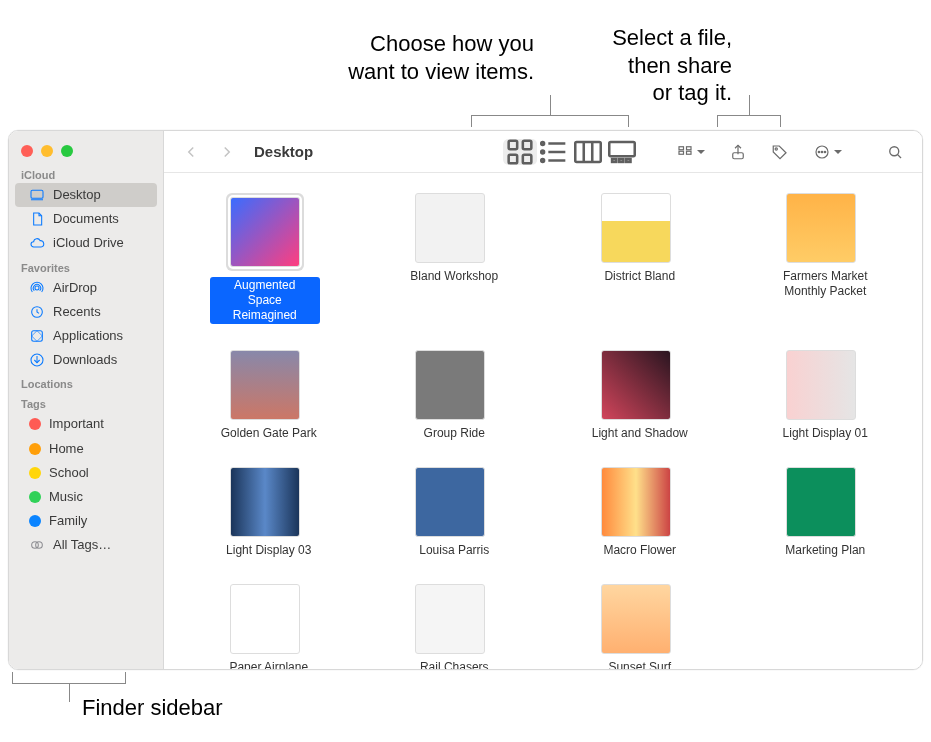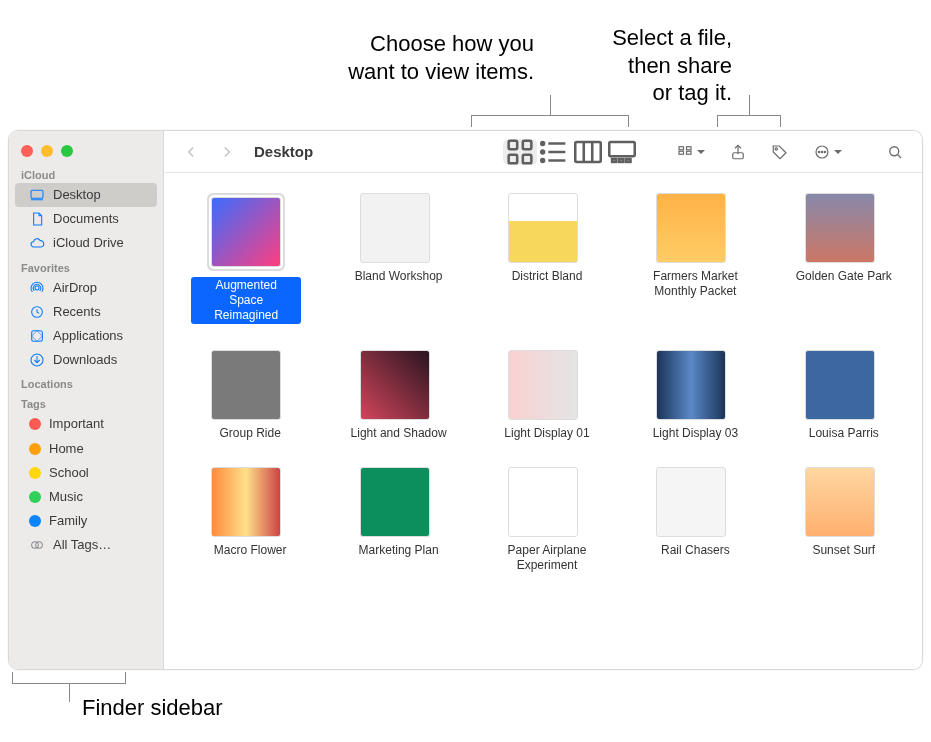--- a/index.html
+++ b/index.html
@@ -70,21 +70,21 @@
   .tb-spacer{flex:1;}
   .view-seg{display:flex; border:1px solid transparent; border-radius:6px; overflow:hidden; gap:0;}
   .view-seg .seg{width:34px;height:26px;display:flex;align-items:center;justify-content:center;color:#5f5f5f;}
   .view-seg .seg.active{background:#ededed;border-radius:5px;}
   .tb-group{display:flex; gap:12px; align-items:center;}
   .chev-sm::after{content:""; display:inline-block; margin-left:3px; border:4px solid transparent; border-top-color:#6b6b6b; transform:translateY(2px);}
 
   .content { flex:1; overflow:auto; padding:20px 18px;}
   .grid {
     display:grid;
-    grid-template-columns: repeat(5, 1fr);
+    grid-template-columns: repeat(4, 1fr);
     gap:26px 20px;
     align-items:start;
   }
   .item { display:flex; flex-direction:column; align-items:center; text-align:center;}
   .thumb {
     width:70px; height:70px;
     border:1px solid #ddd; border-radius:3px;
     display:flex; align-items:center; justify-content:center;
     font-size:9px; color:#888; overflow:hidden;
     background:#fafafa;

